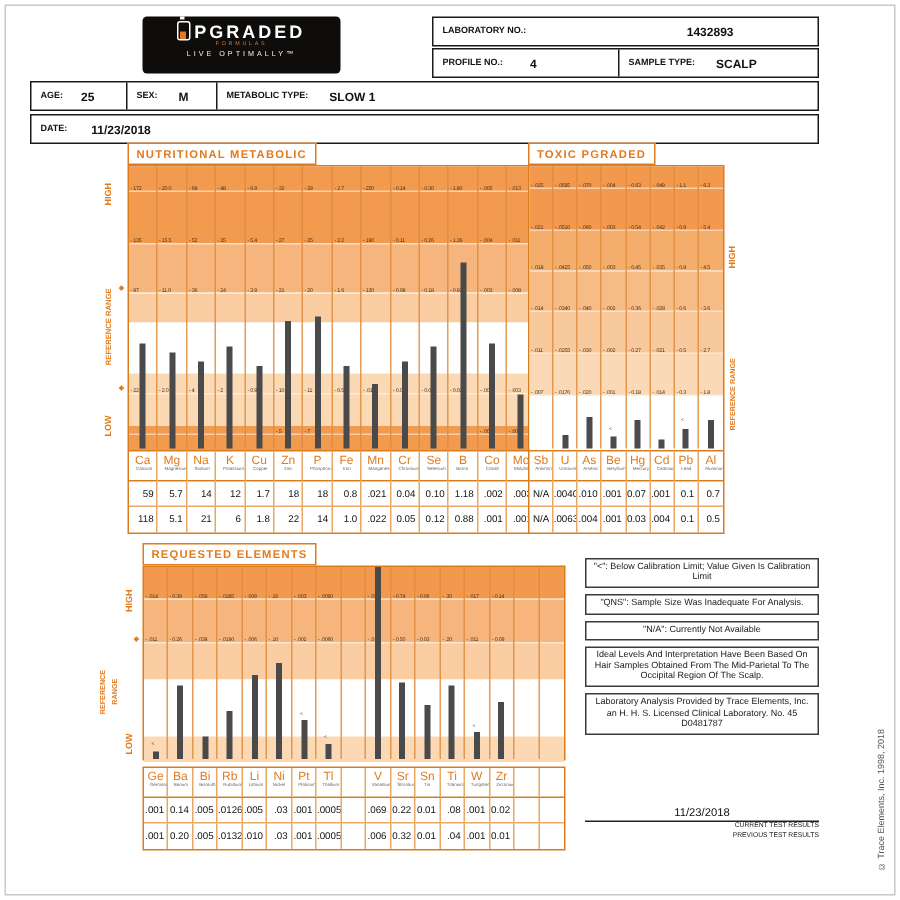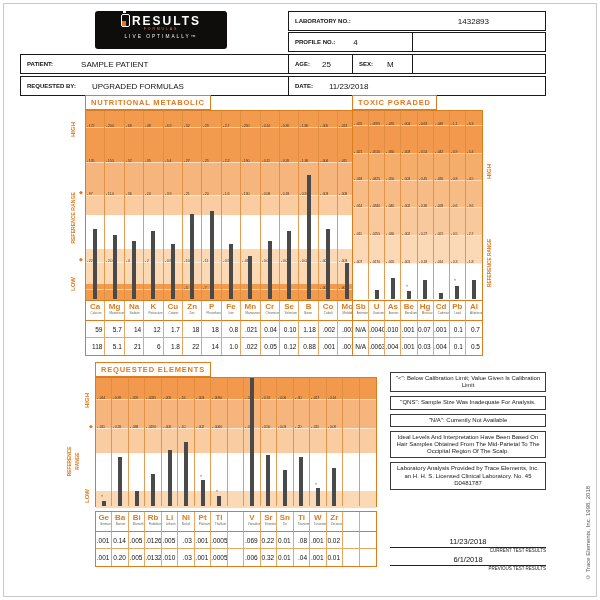--- a/index.html
+++ b/index.html
@@ -9,90 +9,90 @@
   .logo{position:absolute;left:95px;top:11px;width:132px;height:38px;background:#0e0d0b;border-radius:3px;color:#fff;text-align:center;padding-top:3px;box-sizing:border-box}
   .brandline{font-size:12px;font-weight:bold;letter-spacing:2px;line-height:14px}
   .batt{display:inline-block;width:7px;height:11px;border:1.5px solid #fff;border-radius:2px;position:relative;vertical-align:-2px;margin-right:2px}
   .batt:before{content:"";position:absolute;left:1px;top:-4px;width:3px;height:2px;background:#fff}
   .batt:after{content:"";position:absolute;left:0.5px;bottom:0.5px;width:4px;height:5px;background:#e07b1f}
   .sub{font-size:6px;transform:scale(.6);transform-origin:center top;color:#e07b1f;letter-spacing:3px;height:5px;line-height:5px}
   .tagline{font-size:6px;transform:scale(.8);transform-origin:center top;color:#f2f2f2;letter-spacing:2.5px;margin-top:1px}
   .hbox{position:absolute;border:1px solid #1a1a1a;background:#fff;display:flex;align-items:center;box-sizing:border-box}
   .hcellx{display:flex;align-items:center;height:100%;box-sizing:border-box}
   .hlab{font-size:6px;font-weight:bold;color:#111;white-space:nowrap}
-  .hval{font-size:8px;font-weight:normal;color:#111;white-space:nowrap}
+  .hval{font-size:8px;font-weight:bold;color:#111;white-space:nowrap}
   
   .stitle{position:absolute;border:1.5px solid #e07b1f;color:#e07b1f;font-weight:bold;font-size:7.5px;letter-spacing:.8px;padding:2px 5px;background:#fff;white-space:nowrap}
   
   .chart{position:absolute;border:1px solid #d97c1e;box-sizing:border-box;background:#fff}
   .zone{position:absolute;left:0;right:0}
   .hline{position:absolute;left:0;right:0;height:1px;background:rgba(255,255,255,.55)}
   .col{position:absolute;top:0;height:100%;border-right:1px solid rgba(222,140,60,.85);box-sizing:border-box}
   .col:last-of-type{border-right:none}
   .slab{position:absolute;left:1px;font-size:6px;transform:scale(.6);transform-origin:left center;color:#4a3318;white-space:nowrap;letter-spacing:-.3px}
   .bar{position:absolute;bottom:0;left:50%;width:4px;margin-left:-2px;background:#4a4a4a}
   .mark{position:absolute;left:50%;margin-left:-3px;font-size:6px;transform:scale(.55);transform-origin:left bottom;color:#444;white-space:nowrap}
   .vlab{position:absolute;writing-mode:vertical-rl;transform:rotate(180deg);color:#e07b1f;font-weight:bold;text-align:center;white-space:nowrap}
   .diam{position:absolute;color:#e07b1f;font-size:5px;line-height:5px}
   
   .etable{position:absolute;display:grid;grid-template-rows:20px 17px 17px;border:1.5px solid #d97c1e;background:#fff;box-sizing:border-box}
   .hcell{border-right:1px solid #eaa866;border-bottom:1px solid #d97c1e;text-align:center;padding-top:1px;overflow:hidden}
-  .sym{font-size:8px;font-weight:bold;color:#e07b1f;line-height:9px}
+  .sym{font-size:8px;font-weight:normal;color:#e07b1f;line-height:9px}
   .ename{font-size:6px;transform:scale(.5);transform-origin:center top;color:#666;white-space:nowrap;line-height:6px}
   .vcell{border-right:1px solid #eaa866;border-bottom:1px solid #eaa866;font-size:6.5px;text-align:right;padding:5px 2px 0 0;color:#111;box-sizing:border-box;overflow:hidden}
   .lastrow{border-bottom:none}
   
   .notes{position:absolute;left:390px;top:372px;width:156px}
   .note{border:1px solid #3a3a3a;padding:2px 3px;margin-bottom:4px;font-size:6px;line-height:1.2;text-align:center;color:#1a1a1a;background:#fff}
   
   .res{position:absolute;left:390px;top:537px;width:156px}
   .rdate{text-align:center;font-size:7.5px;color:#111;border-bottom:1px solid #222;padding-bottom:1px}
   .rlabel{text-align:right;font-size:6px;transform:scale(.75);transform-origin:right top;color:#222;height:7px}
   .copy{position:absolute;left:585px;top:420px;height:160px;writing-mode:vertical-rl;transform:rotate(180deg);font-size:6px;color:#555;white-space:nowrap}
 </style>
 </head>
 <body>
 
 <div class="pageframe"></div>
 
 <div class="logo">
-  <div class="brandline"><span class="batt"></span><span>RESULTS</span></div>
+  <div class="brandline"><span class="batt"></span><span>PGRADED</span></div>
   <div class="sub">FORMULAS</div>
   <div class="tagline">LIVE OPTIMALLY™</div>
 </div>
 
 <div class="hbox" style="left:288px;top:11px;width:258px;height:20px">
   <span class="hlab" style="margin-left:6px">LABORATORY NO.:</span>
   <span class="hval" style="margin:0 56px 0 auto">1432893</span>
 </div>
 <div class="hbox" style="left:288px;top:32px;width:258px;height:20px;padding:0">
   <div class="hcellx" style="width:124px;border-right:1px solid #1a1a1a;padding-left:6px">
     <span class="hlab">PROFILE NO.:</span>
     <span class="hval" style="margin-left:18px">4</span>
   </div>
+  <div class="hcellx" style="flex:1;padding-left:6px">
+    <span class="hlab">SAMPLE TYPE:</span>
+    <span class="hval" style="margin-left:14px">SCALP</span>
+  </div>
 </div>
 <div class="hbox" style="left:20px;top:54px;width:526px;height:20px;padding:0">
-  <div class="hcellx" style="width:268px;border-right:1px solid #1a1a1a;padding-left:6px">
-    <span class="hlab">PATIENT:</span>
-    <span class="hval" style="margin-left:28px">SAMPLE PATIENT</span>
-  </div>
   <div class="hcellx" style="width:64px;border-right:1px solid #1a1a1a;padding-left:6px">
     <span class="hlab">AGE:</span>
     <span class="hval" style="margin-left:12px">25</span>
   </div>
   <div class="hcellx" style="width:60px;border-right:1px solid #1a1a1a;padding-left:6px">
     <span class="hlab">SEX:</span>
     <span class="hval" style="margin-left:14px">M</span>
   </div>
+  <div class="hcellx" style="flex:1;padding-left:6px">
+    <span class="hlab">METABOLIC TYPE:</span>
+    <span class="hval" style="margin-left:14px">SLOW 1</span>
+  </div>
 </div>
 <div class="hbox" style="left:20px;top:76px;width:526px;height:20px;padding:0">
-  <div class="hcellx" style="width:268px;border-right:1px solid #1a1a1a;padding-left:6px">
-    <span class="hlab">REQUESTED BY:</span>
-    <span class="hval" style="margin-left:16px">UPGRADED FORMULAS</span>
-  </div>
   <div class="hcellx" style="flex:1;padding-left:6px">
     <span class="hlab">DATE:</span>
     <span class="hval" style="margin-left:16px">11/23/2018</span>
   </div>
 </div>
 
 <div class="stitle" style="left:85px;top:95px">NUTRITIONAL METABOLIC</div>
 <div class="stitle" style="left:352px;top:95px">TOXIC PGRADED</div>
 <div class="stitle" style="left:95px;top:362px">REQUESTED ELEMENTS</div>
 
@@ -659,17 +659,16 @@
   <div class="note">"&lt;": Below Calibration Limit; Value Given Is Calibration Limit</div>
   <div class="note">"QNS": Sample Size Was Inadequate For Analysis.</div>
   <div class="note">"N/A": Currently Not Available</div>
   <div class="note">Ideal Levels And Interpretation Have Been Based On Hair Samples Obtained From The Mid-Parietal To The Occipital Region Of The Scalp.</div>
   <div class="note">Laboratory Analysis Provided by Trace Elements, Inc. an H. H. S. Licensed Clinical Laboratory. No. 45 D0481787</div>
 </div>
 
 <div class="res">
   <div class="rdate">11/23/2018</div>
   <div class="rlabel">CURRENT TEST RESULTS</div>
-  <div class="rdate">6/1/2018</div>
   <div class="rlabel">PREVIOUS TEST RESULTS</div>
 </div>
 
 <div class="copy">© Trace Elements, Inc. 1998, 2018</div>
 
 </body></html>

